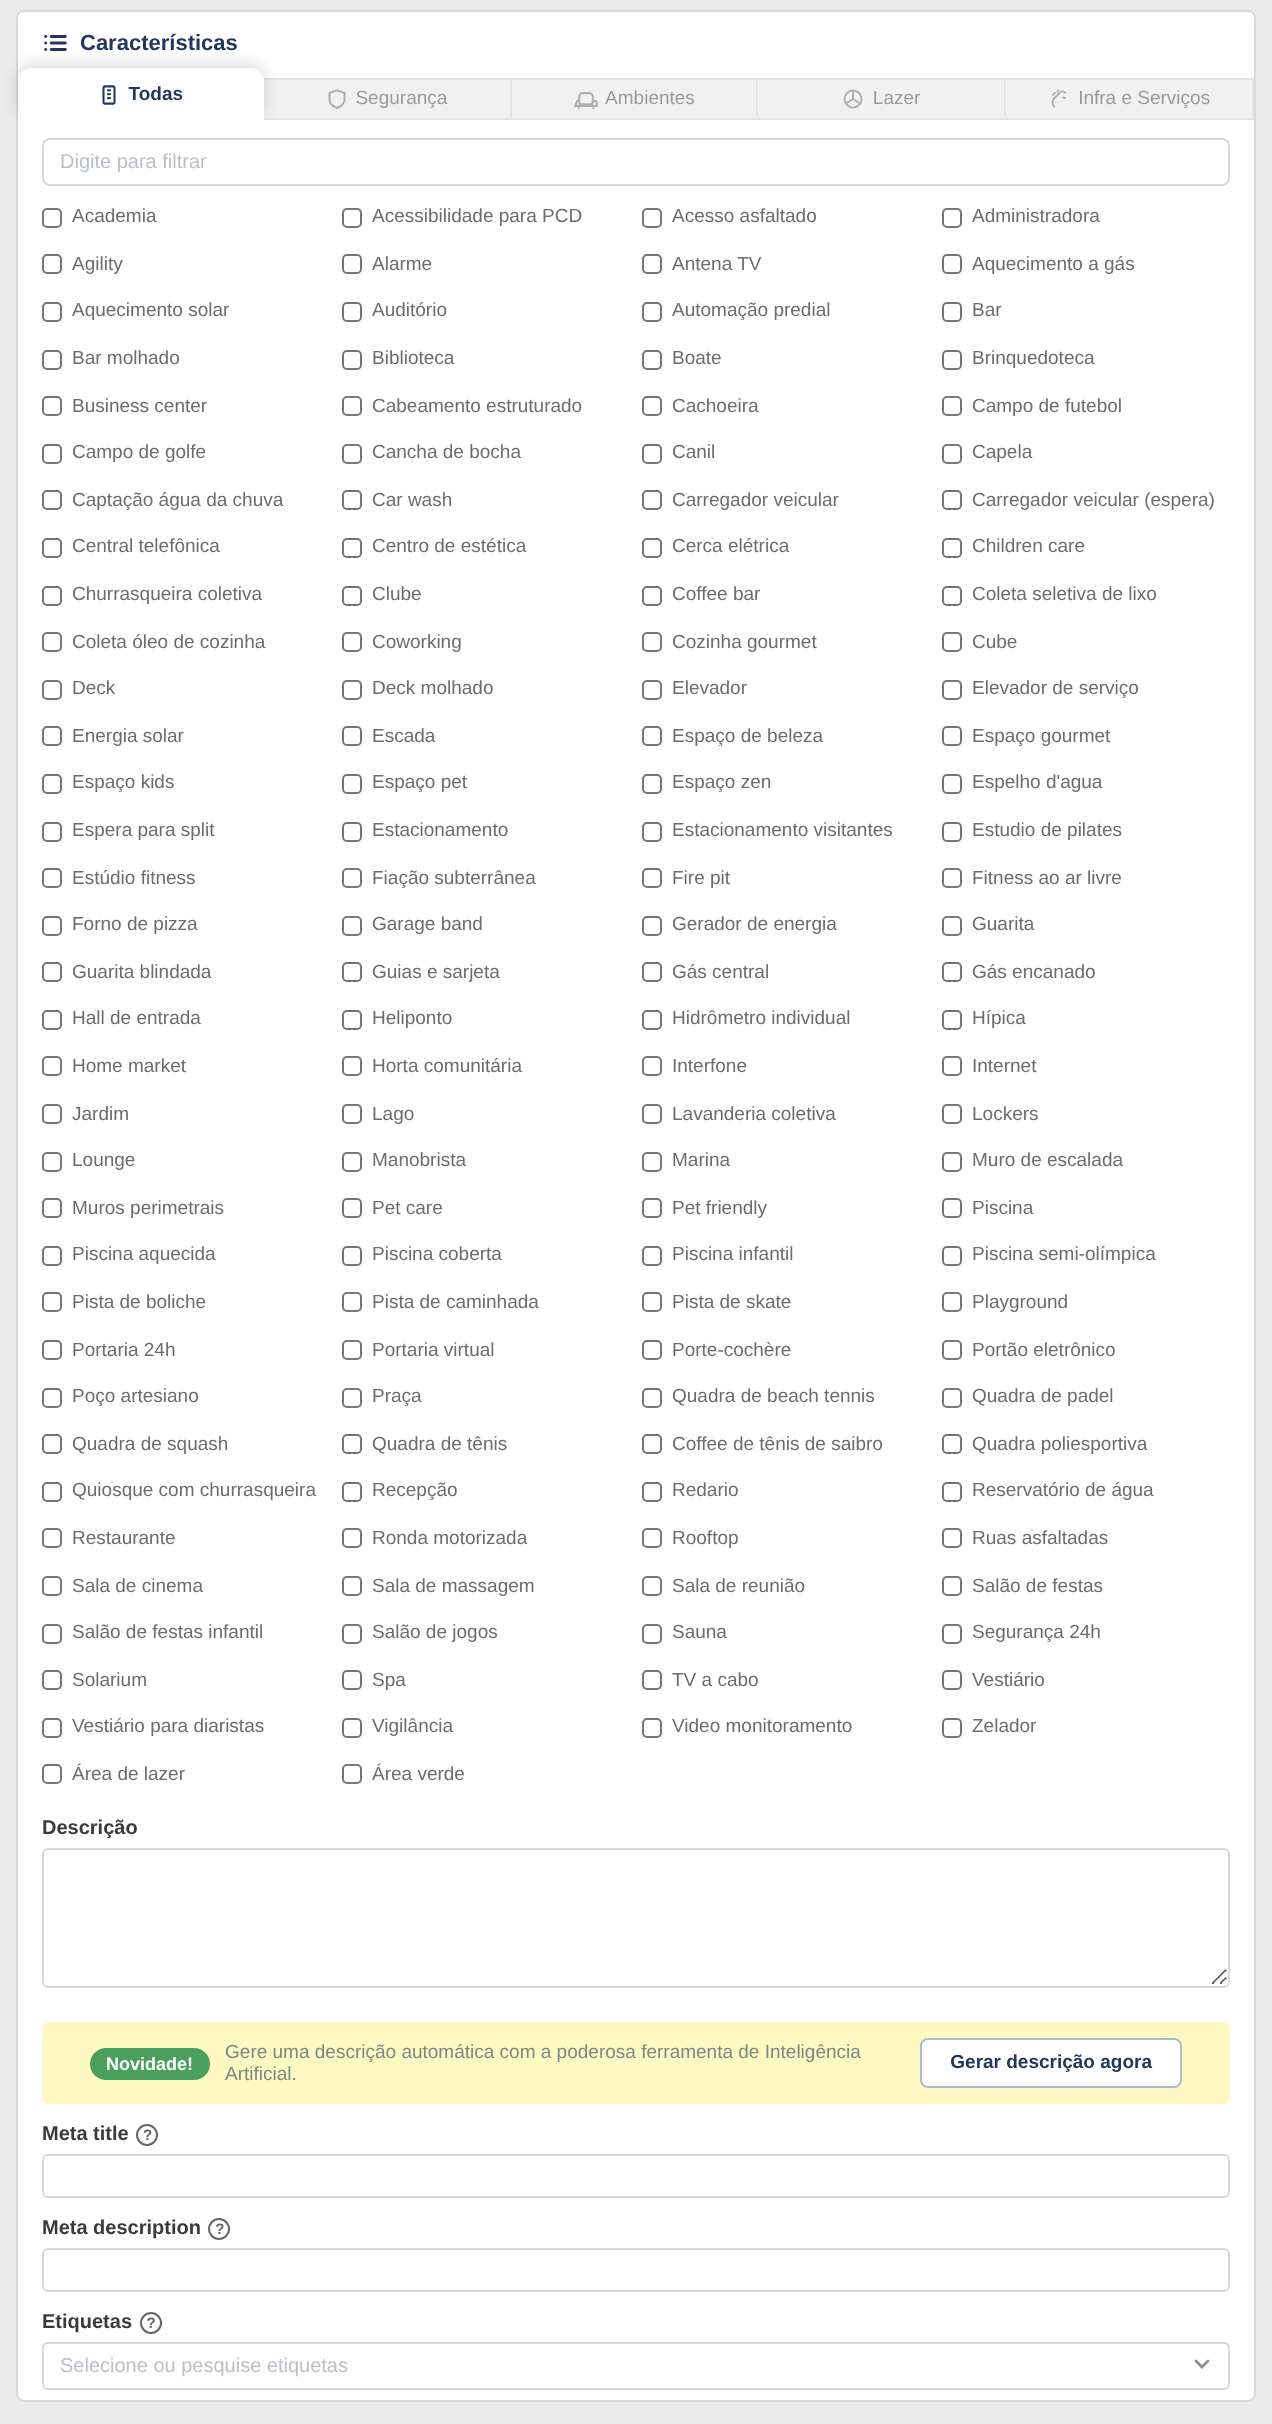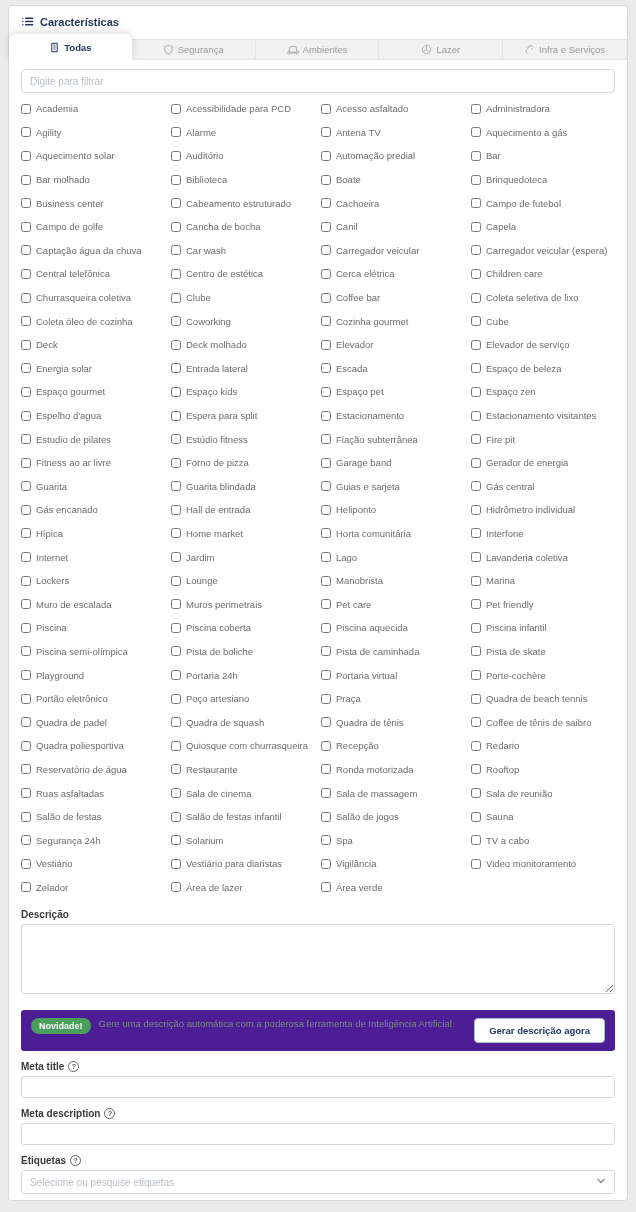--- a/index.html
+++ b/index.html
@@ -128,25 +128,25 @@
     border: 1px solid #d5d9dd;
     border-radius: 3px;
     resize: vertical;
     font-family: "Liberation Sans", sans-serif;
     font-size: 10px;
     padding: 6px;
     outline: none;
   }
   .ai-banner {
     margin-top: 12px;
-    background: #4c1d95;
+    background: #fef9c3;
     border-radius: 3px;
-    padding: 8px 10px;
+    padding: 8px 24px;
     display: flex;
-    align-items: flex-start;
+    align-items: center;
     gap: 8px;
   }
   .ai-badge {
     background: #4a9f5d;
     color: #fff;
     font-size: 9px;
     font-weight: bold;
     border-radius: 9px;
     padding: 3px 8px;
     white-space: nowrap;
@@ -484,24 +484,20 @@
     <label class="feature-item">
       <input type="checkbox" style="">
       <span>Elevador de serviço</span>
     </label>
 
     <label class="feature-item">
       <input type="checkbox" style="">
       <span>Energia solar</span>
     </label>
 
-    <label class="feature-item">
-      <input type="checkbox" style="">
-      <span>Entrada lateral</span>
-    </label>
 
     <label class="feature-item">
       <input type="checkbox" style="">
       <span>Escada</span>
     </label>
 
     <label class="feature-item">
       <input type="checkbox" style="">
       <span>Espaço de beleza</span>
     </label>
@@ -707,26 +703,26 @@
       <span>Pet friendly</span>
     </label>
 
     <label class="feature-item">
       <input type="checkbox" style="">
       <span>Piscina</span>
     </label>
 
     <label class="feature-item">
       <input type="checkbox" style="">
+      <span>Piscina aquecida</span>
+    </label>
+
+    <label class="feature-item">
+      <input type="checkbox" style="">
       <span>Piscina coberta</span>
-    </label>
-
-    <label class="feature-item">
-      <input type="checkbox" style="">
-      <span>Piscina aquecida</span>
     </label>
 
     <label class="feature-item">
       <input type="checkbox" style="">
       <span>Piscina infantil</span>
     </label>
 
     <label class="feature-item">
       <input type="checkbox" style="">
       <span>Piscina semi-olímpica</span>

